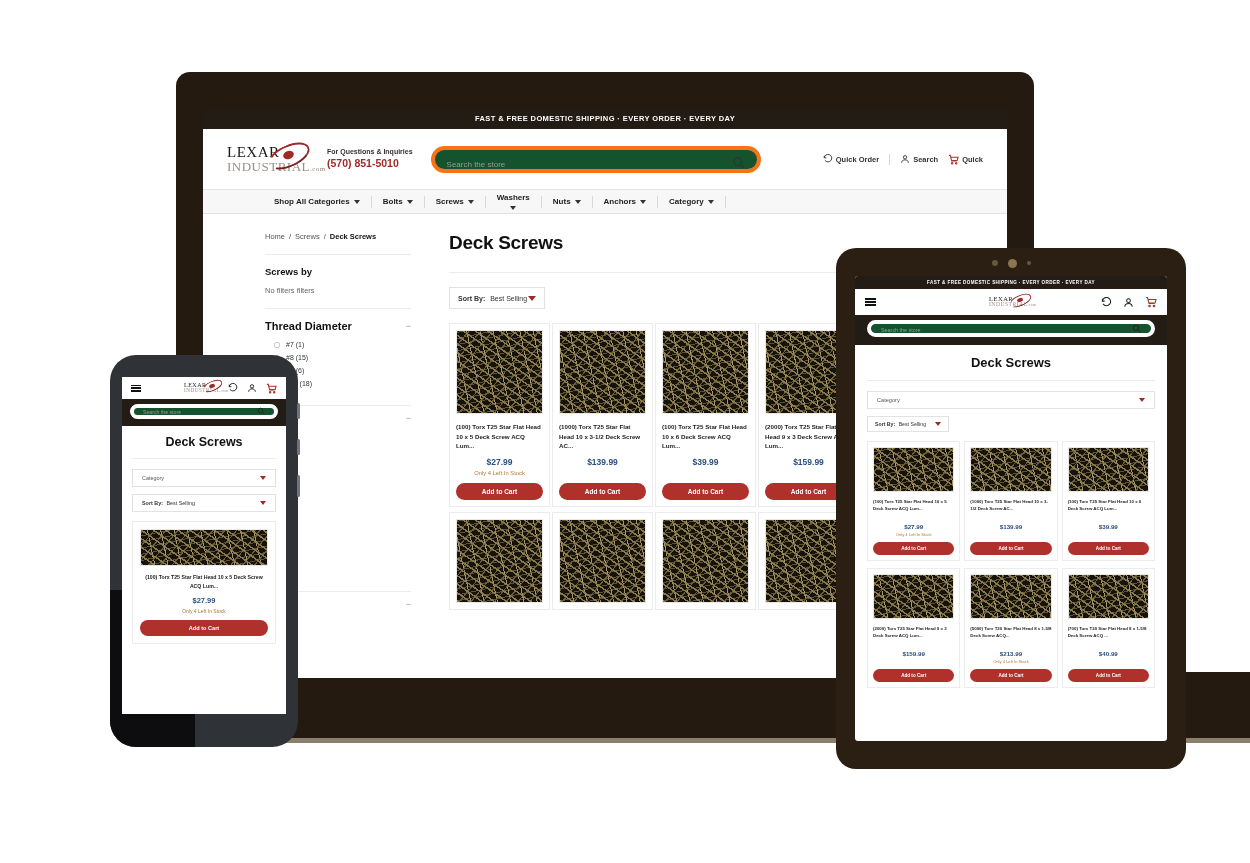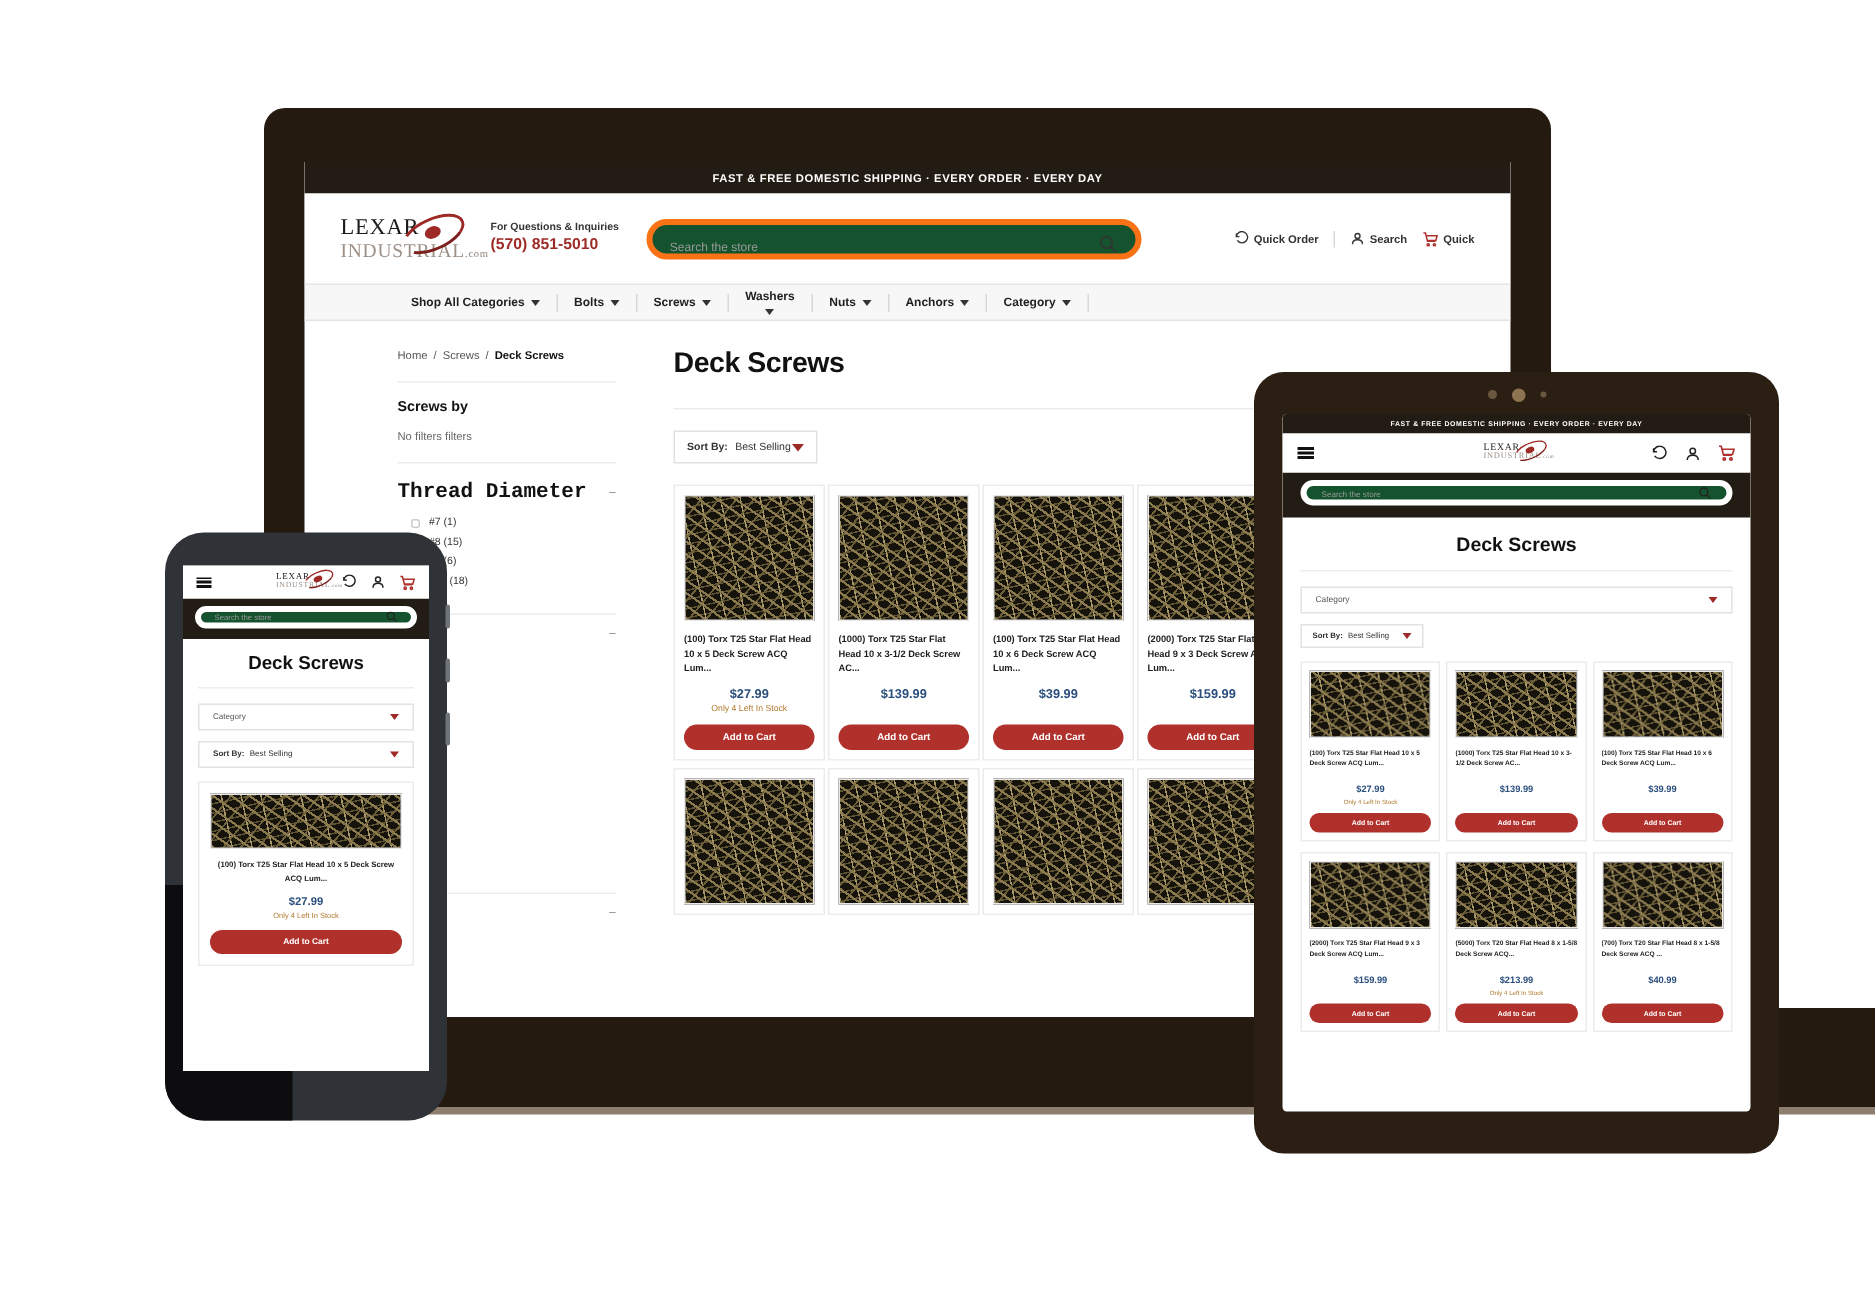--- a/index.html
+++ b/index.html
@@ -199,21 +199,21 @@
             <span>Screws</span>
             <span>/</span>
             <span style="color:#111;font-weight:700;">Deck Screws</span>
           </div>
           <div class="divline" style="height:1px;margin:13px 0 11px;"></div>
           <div style="font-size:9.5px;font-weight:700;color:#111;">Screws by</div>
           <div style="font-size:7.5px;color:#666;margin-top:9px;">No filters filters</div>
           <div class="divline" style="height:1px;margin:13px 0 0;"></div>
 
           <div style="display:flex;align-items:center;justify-content:space-between;margin-top:11px;">
-            <span style="font-size:14px;font-weight:700;color:#111;font-family:Liberation Mono, monospace;">Thread Diameter</span>
+            <span style="font-size:11px;font-weight:700;color:#111;">Thread Diameter</span>
             <span style="font-size:9px;color:#999;">−</span>
           </div>
 
           <div style="margin-top:9px;display:flex;flex-direction:column;gap:6px;">
             <div style="display:flex;align-items:center;gap:6px;padding-left:9px;">
               <span class="chk" style="width:6px;height:6px;"></span>
               <span style="font-size:7px;color:#333;">#7 (1)</span>
             </div>
             <div style="display:flex;align-items:center;gap:6px;padding-left:9px;">
               <span class="chk" style="width:6px;height:6px;"></span>

